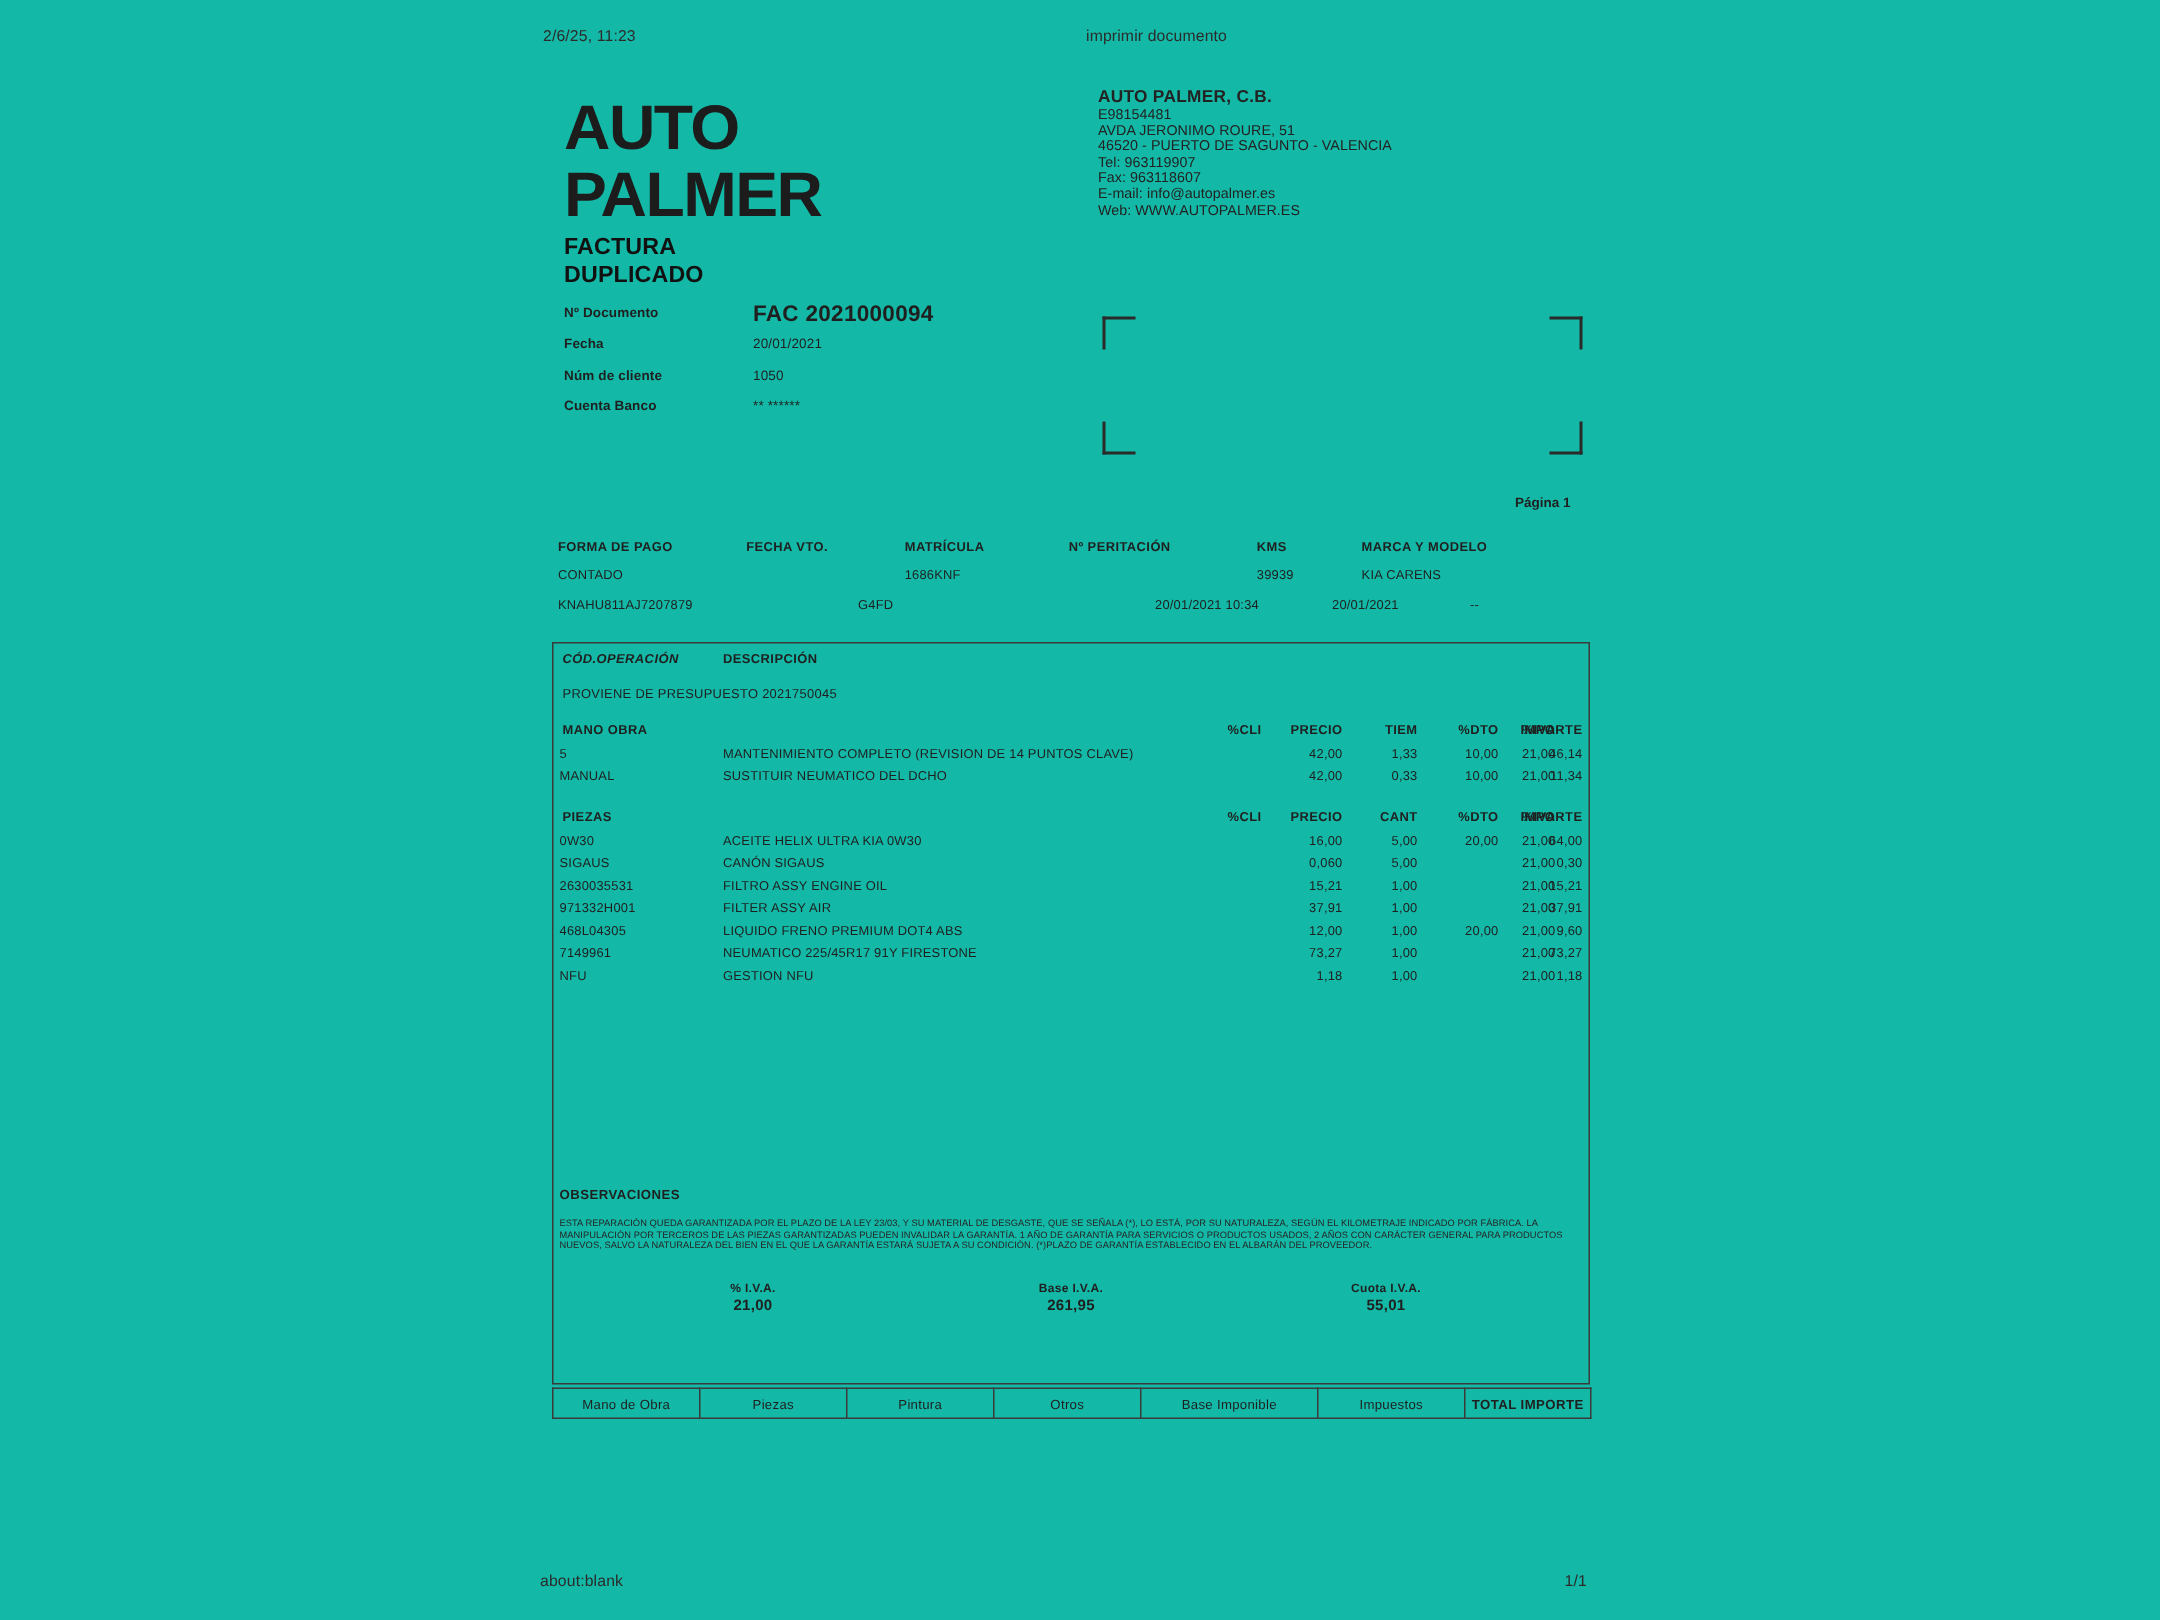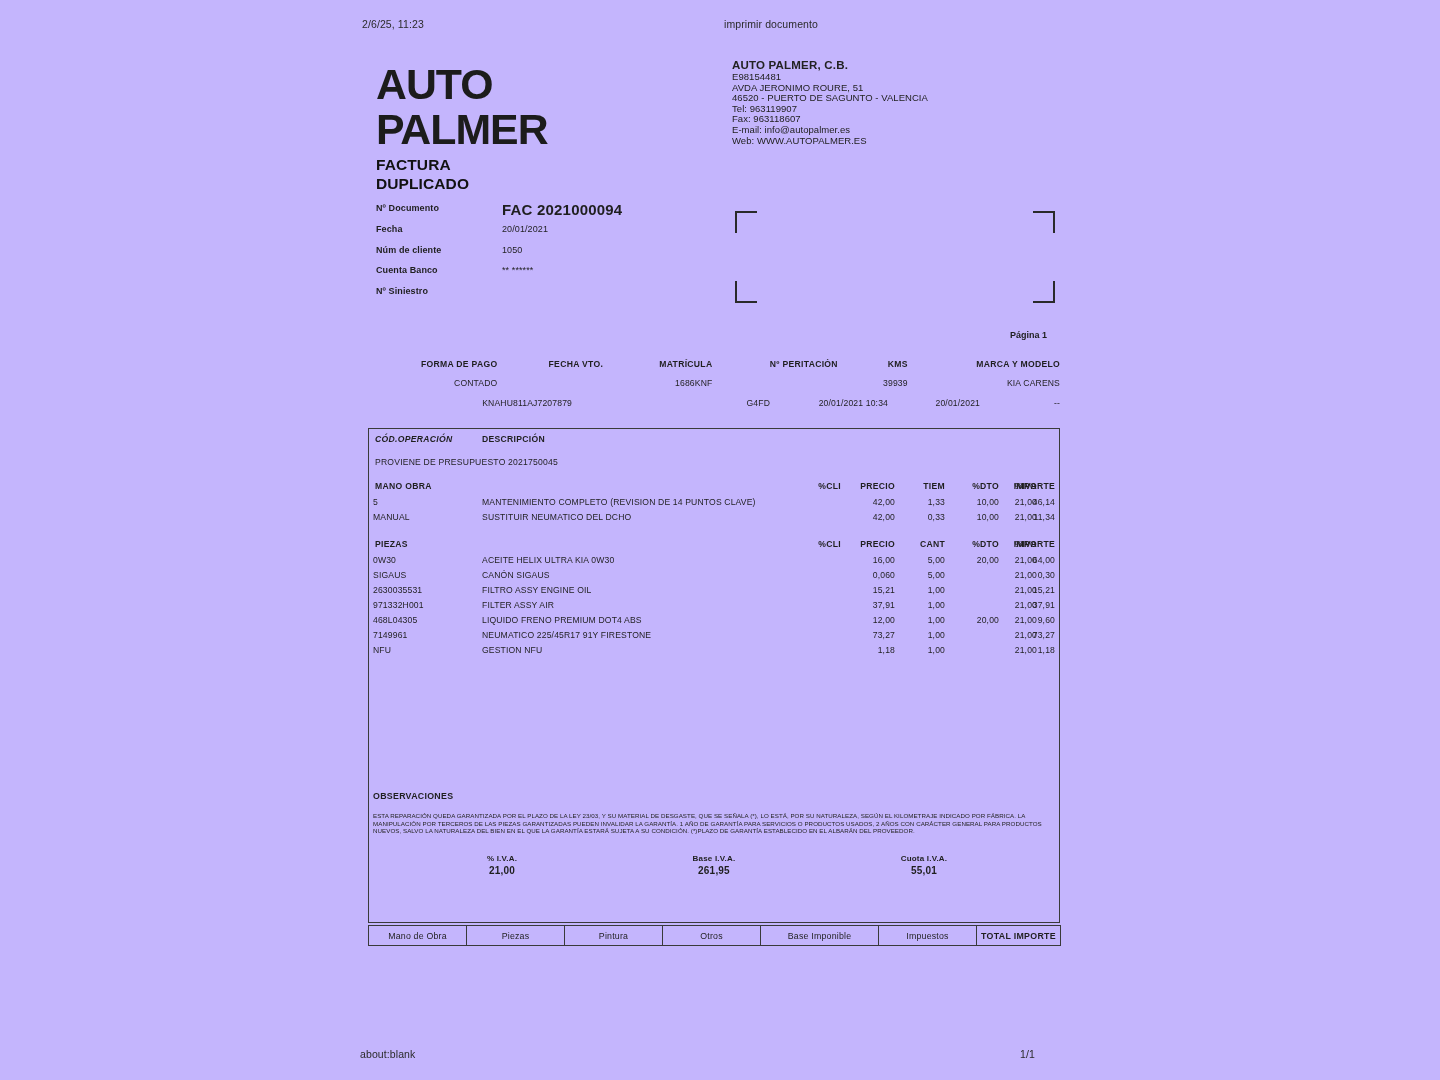--- a/index.html
+++ b/index.html
@@ -17,35 +17,35 @@
     overflow: hidden;
     -webkit-font-smoothing: antialiased;
   }
 
   
   #sheet {
     position: absolute;
     left: 0; top: 0;
     width: 1440px;
     height: 1080px;
-    background: #c4b5fd;
+    background: #14b8a6;
   }
 
   
   .print-meta {
     position: absolute;
     font-size: 10.5px;
     color: #2b2b2b;
     letter-spacing: 0.1px;
     white-space: nowrap;
   }
   #print-date   { left: 362px; top: 18px; }
   #print-title  { left: 724px; top: 18px; }
   #print-url    { left: 360px; top: 1048px; }
-  #print-page   { left: 1020px; top: 1048px; }
+  #print-page   { left: 1043px; top: 1048px; }
 
   
   #logo-block {
     position: absolute;
     left: 376px; top: 64px;
     width: 190px;
   }
   .logo-line {
     font-family: "Liberation Sans", sans-serif;
     font-weight: bold;
@@ -154,21 +154,21 @@
     position: absolute;
     left: 372px; top: 354px;
     width: 688px;
   }
   .veh-row {
     display: flex;
     height: 19.5px;
     align-items: center;
   }
   .veh-cell {
-    text-align: right;
+    text-align: left;
     font-size: 8.6px;
     color: #1f1f1f;
     letter-spacing: 0.15px;
     overflow: hidden;
     white-space: nowrap;
   }
   .veh-head .veh-cell {
     font-weight: bold;
     letter-spacing: 0.3px;
   }
@@ -356,24 +356,20 @@
       <div class="meta-label">Fecha</div>
       <div class="meta-value">20/01/2021</div>
     </div>
     <div class="meta-row">
       <div class="meta-label">Núm de cliente</div>
       <div class="meta-value">1050</div>
     </div>
     <div class="meta-row">
       <div class="meta-label">Cuenta Banco</div>
       <div class="meta-value">** ******</div>
-    </div>
-    <div class="meta-row">
-      <div class="meta-label">Nº Siniestro</div>
-      <div class="meta-value"></div>
     </div>
   </div>
 
   <div class="crop" id="crop-tl">
       <i class="h"></i>
       <i class="v"></i>
     </div>
   <div class="crop" id="crop-tr">
       <i class="h"></i>
       <i class="v"></i>

